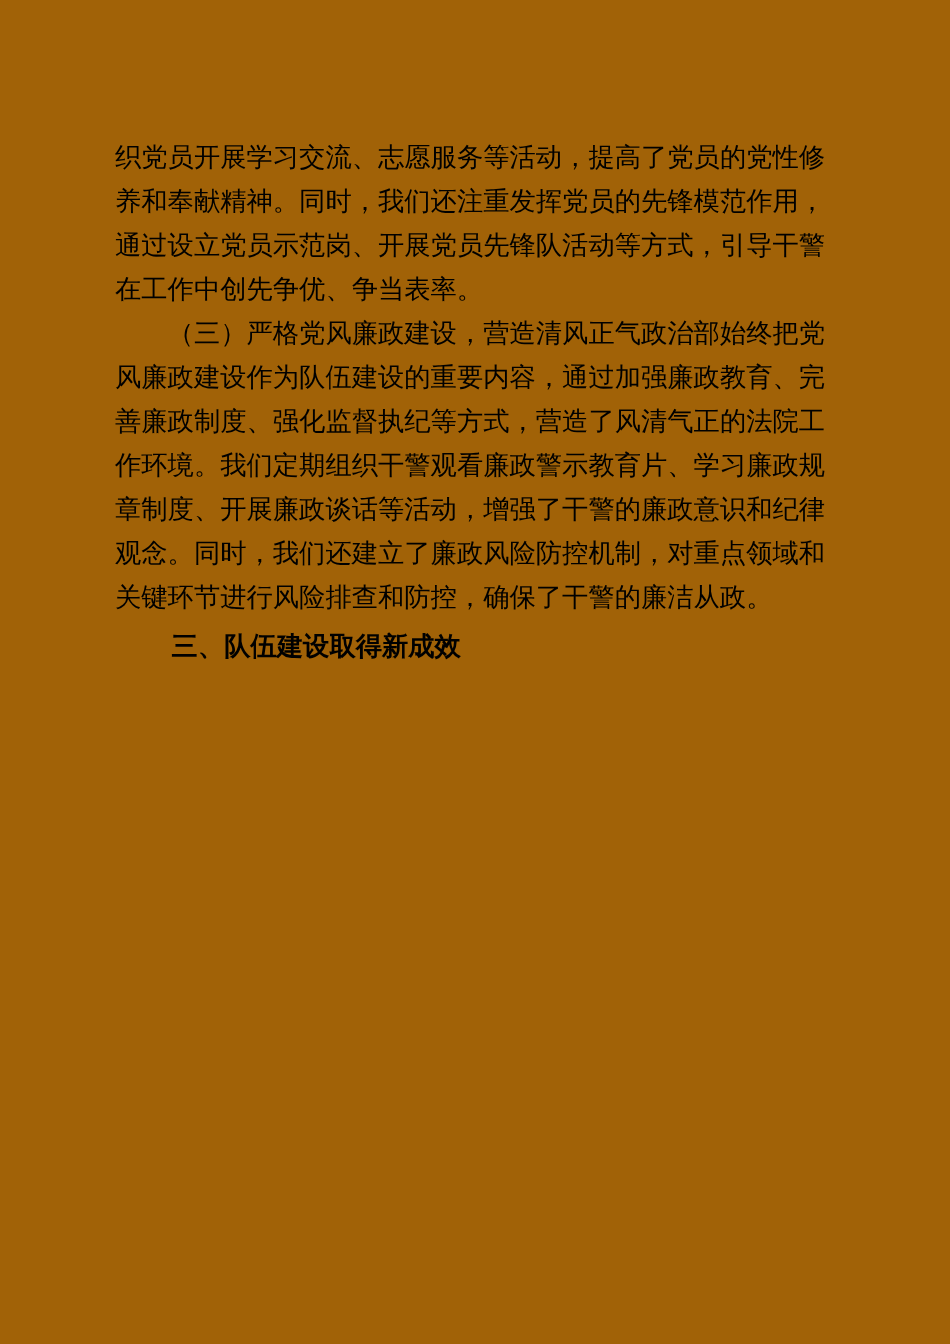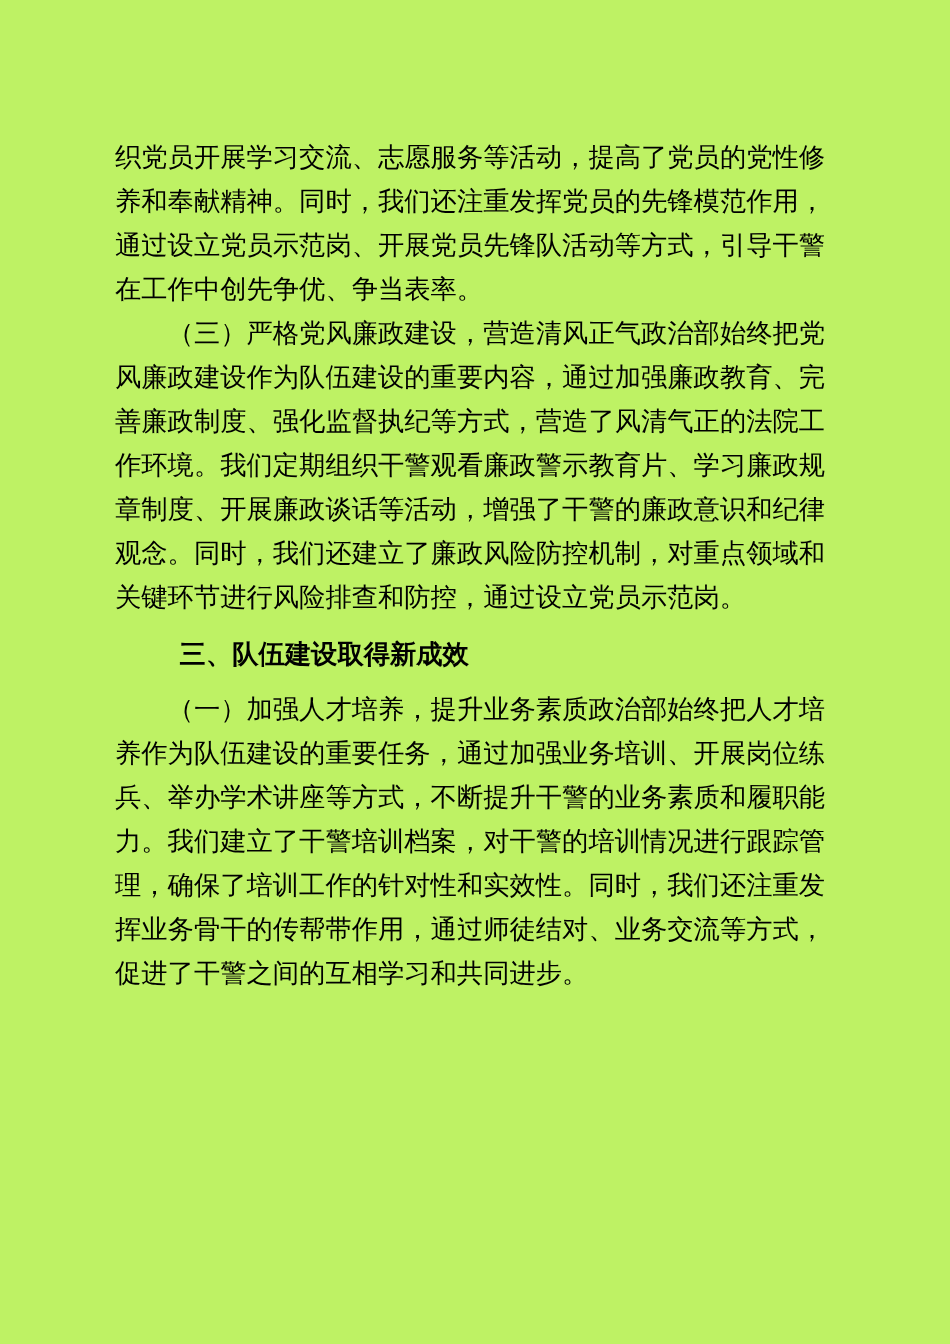--- a/index.html
+++ b/index.html
@@ -11,21 +11,21 @@
     width: 950px;
     height: 1344px;
     position: relative;
     overflow: hidden;
     font-family: "Liberation Serif", serif;
     color: #000000;
   }
   .page {
     position: absolute;
     inset: 0;
-    background: #bef264;
+    background: #a16207;
   }
   .content {
     position: absolute;
     left: 115px;
     top: 136px;
     width: 27em;               
     font-size: 26.3px;
     line-height: 44px;
     text-align: justify;
     text-justify: inter-ideograph;
@@ -33,31 +33,30 @@
     word-break: normal;
   }
   .para {
     margin: 0;
     text-indent: 2em;
   }
   .para.no-indent {
     text-indent: 0;
   }
   .heading {
-    margin: 12px;
+    margin: 4px;
     text-indent: 2em;
     font-size: inherit;
     line-height: inherit;
     font-weight: 700;
     font-family: "Liberation Sans", sans-serif;
   }
 </style>
 </head>
 <body>
 
 <div class="page">
   <div class="content">
     <p class="para no-indent">织党员开展学习交流、志愿服务等活动，提高了党员的党性修养和奉献精神。同时，我们还注重发挥党员的先锋模范作用，通过设立党员示范岗、开展党员先锋队活动等方式，引导干警在工作中创先争优、争当表率。</p>
-    <p class="para">（三）严格党风廉政建设，营造清风正气政治部始终把党风廉政建设作为队伍建设的重要内容，通过加强廉政教育、完善廉政制度、强化监督执纪等方式，营造了风清气正的法院工作环境。我们定期组织干警观看廉政警示教育片、学习廉政规章制度、开展廉政谈话等活动，增强了干警的廉政意识和纪律观念。同时，我们还建立了廉政风险防控机制，对重点领域和关键环节进行风险排查和防控，通过设立党员示范岗。</p>
+    <p class="para">（三）严格党风廉政建设，营造清风正气政治部始终把党风廉政建设作为队伍建设的重要内容，通过加强廉政教育、完善廉政制度、强化监督执纪等方式，营造了风清气正的法院工作环境。我们定期组织干警观看廉政警示教育片、学习廉政规章制度、开展廉政谈话等活动，增强了干警的廉政意识和纪律观念。同时，我们还建立了廉政风险防控机制，对重点领域和关键环节进行风险排查和防控，确保了干警的廉洁从政。</p>
     <h3 class="heading">三、队伍建设取得新成效</h3>
-    <p class="para">（一）加强人才培养，提升业务素质政治部始终把人才培养作为队伍建设的重要任务，通过加强业务培训、开展岗位练兵、举办学术讲座等方式，不断提升干警的业务素质和履职能力。我们建立了干警培训档案，对干警的培训情况进行跟踪管理，确保了培训工作的针对性和实效性。同时，我们还注重发挥业务骨干的传帮带作用，通过师徒结对、业务交流等方式，促进了干警之间的互相学习和共同进步。</p>
   </div>
 </div>
 
 </body></html>

